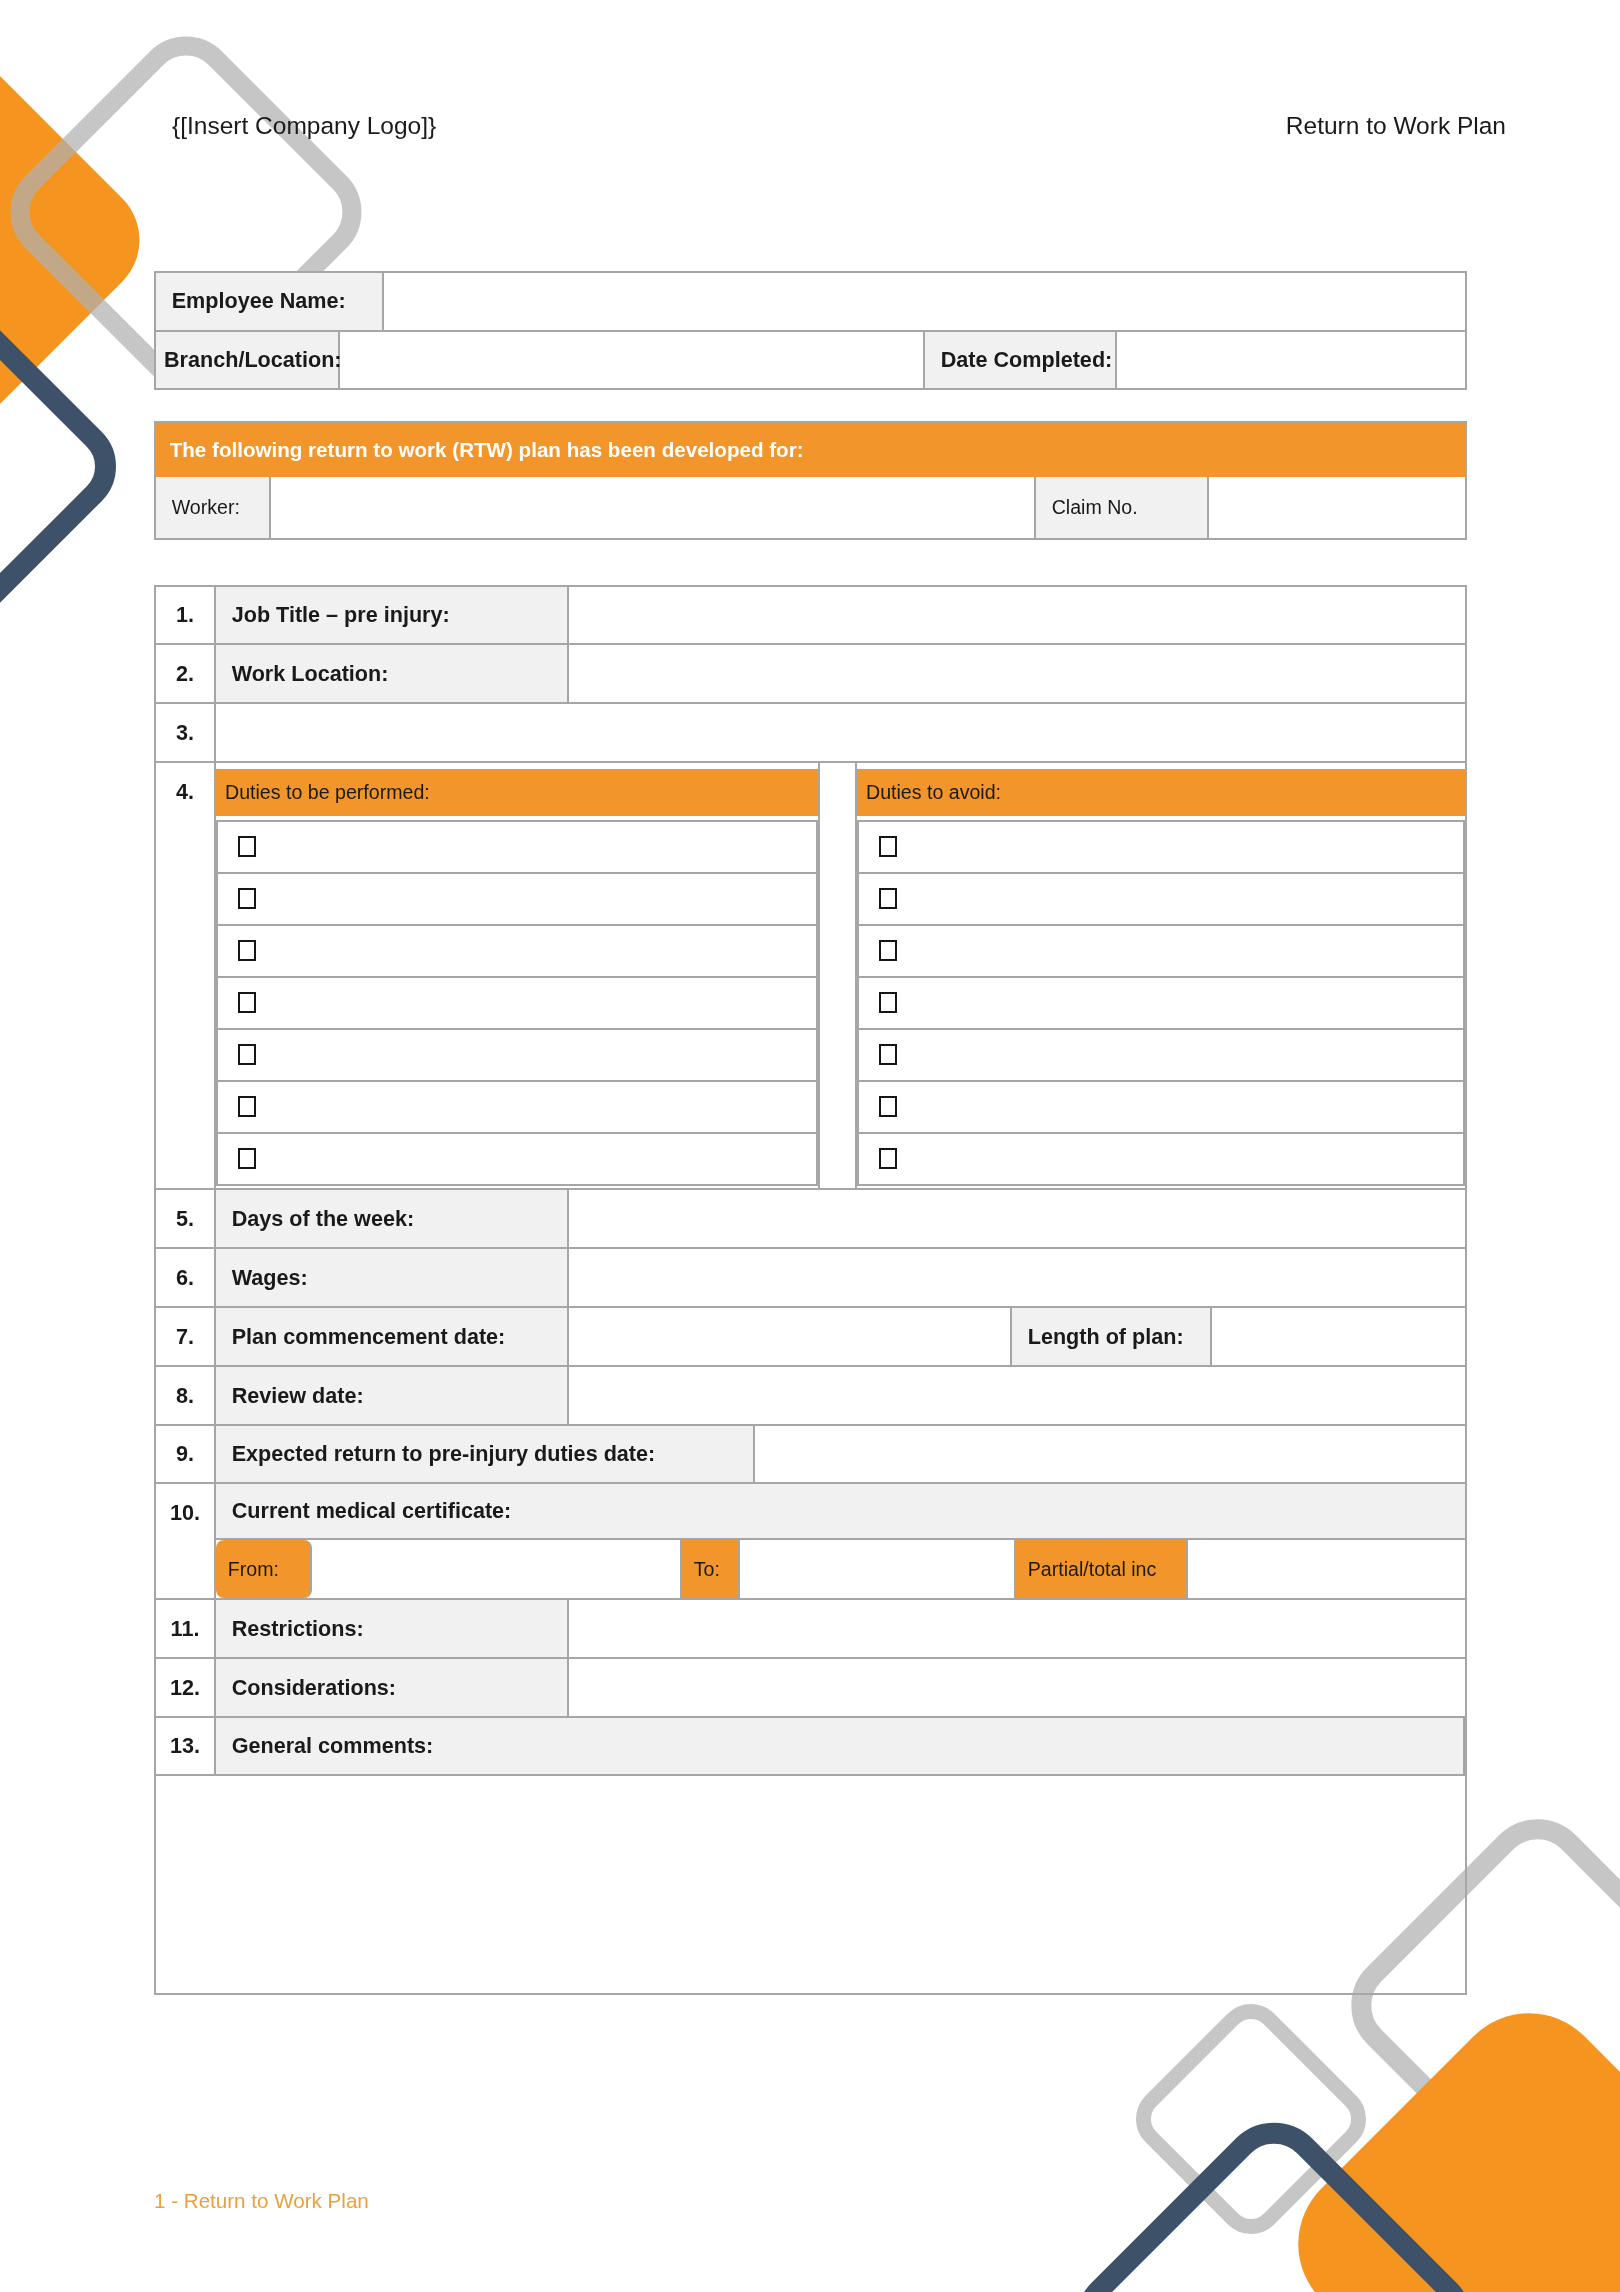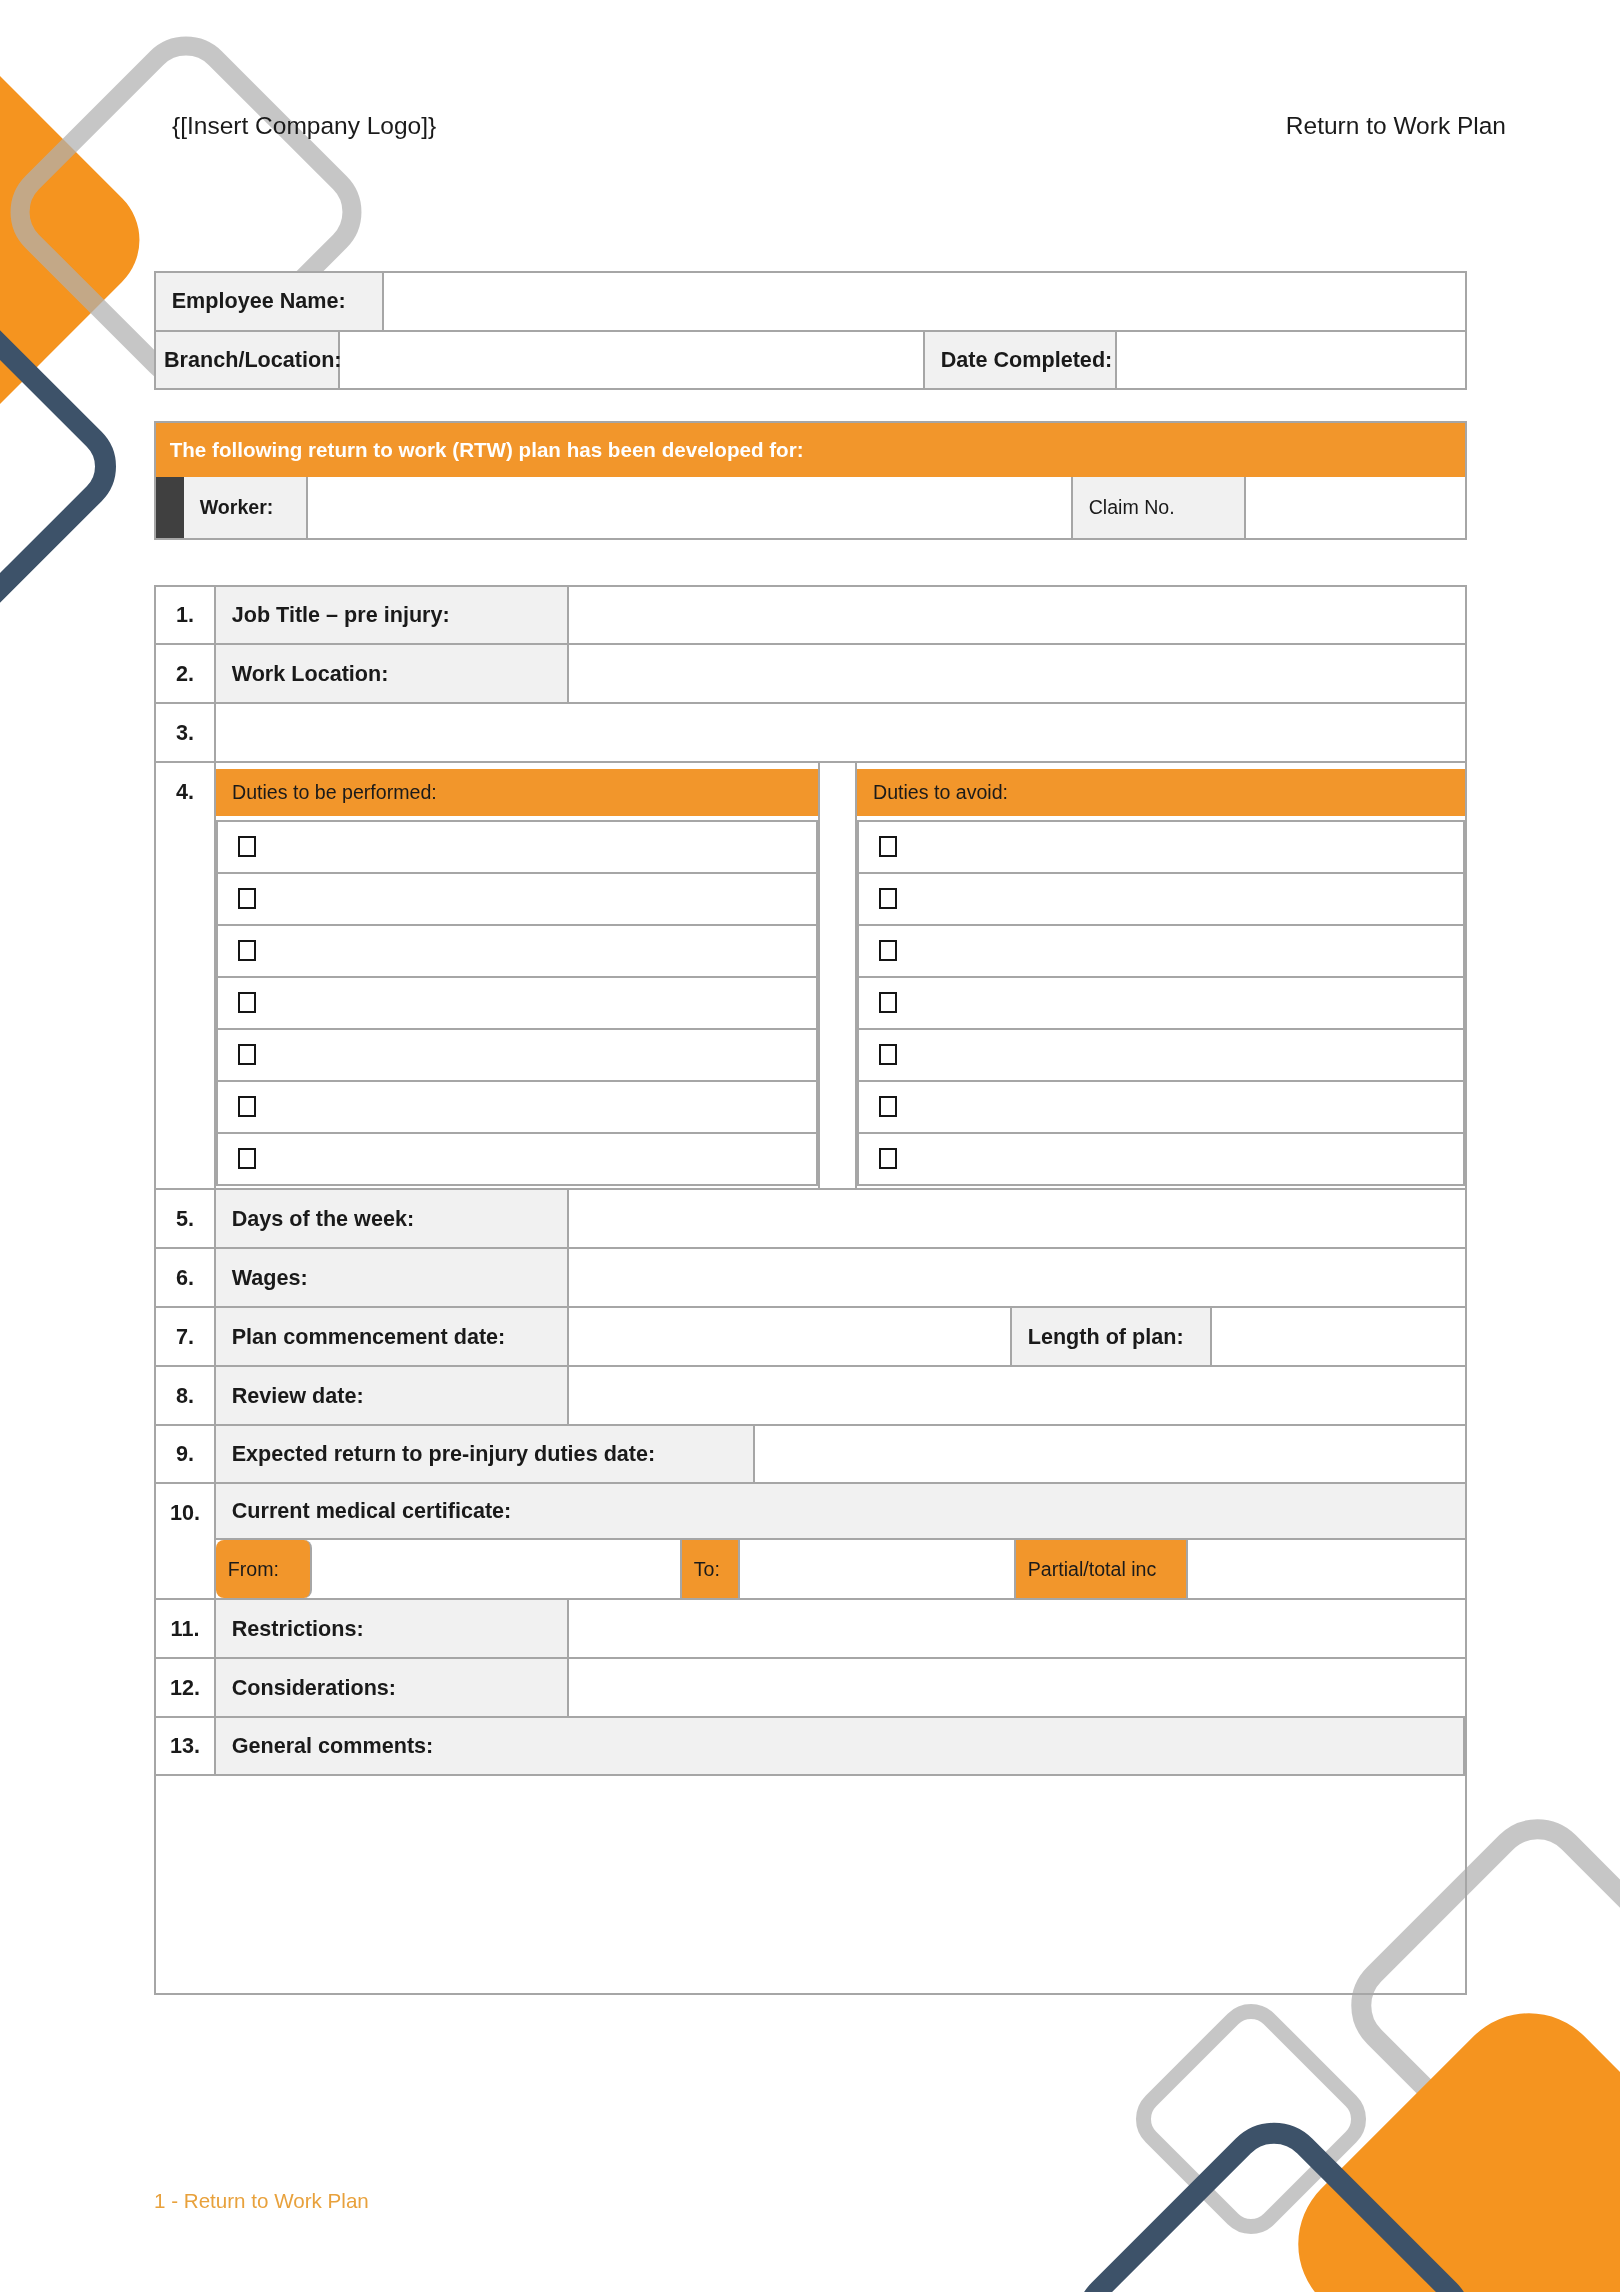--- a/index.html
+++ b/index.html
@@ -55,21 +55,21 @@
   .lbl-std{width:353px;}
   .lbl-wide{width:539px;}
 
   
   #row4{height:427px;align-items:stretch;}
   .duties{flex:1;display:flex;background:#fff;}
   .duty-col{display:flex;flex-direction:column;padding-top:5.9px;box-sizing:border-box;}
   .duty-col.left{width:602px;}
   .duty-col.right{flex:1;}
   .duty-hdr{height:47px;background:#F2962B;display:flex;align-items:center;
-            padding-left:16px;font-size:19.6px;box-sizing:border-box;}
+            padding-left:9px;font-size:19.6px;box-sizing:border-box;}
   .duty-cell{height:54px;background:#fff;border:2px solid #A6A6A6;margin-top:-2px;
              display:flex;align-items:center;box-sizing:border-box;}
   .duty-cell.first{margin-top:3.9px;}
   .cb{display:inline-block;width:14.7px;height:16.7px;border:2.9px solid #151515;margin-left:19.6px;background:#fff;}
   .dgap{width:35px;border-left:2px solid #A6A6A6;border-right:2px solid #A6A6A6;background:#fff;}
 
   
   .in-mid{width:441px;}
   .lbl-len{width:202px;background:#F1F1F1;border-left:2px solid #A6A6A6;border-right:2px solid #A6A6A6;
            font-weight:bold;font-size:21.6px;padding-left:15.7px;}
@@ -120,21 +120,21 @@
       <div class="cell lblcell mid" style="width:194px;">Date Completed:</div>
       <div class="cell incell" style="flex:1;"></div>
     </div>
   </div>
 
   <div class="tblwrap" id="banner-tbl">
     <div class="trow" id="banner-row">
       <div class="banner-txt">The following return to work (RTW) plan has been developed for:</div>
     </div>
     <div class="trow" id="worker-row">
-      <div class="cell lblcell reg" style="width:124px;font-weight:bold;margin-left:28px;">Worker:</div>
+      <div class="cell lblcell reg" style="width:115px;font-weight:normal;">Worker:</div>
       <div class="cell incell" style="width:765px;border-right:2px solid #A6A6A6;"></div>
       <div class="cell lblcell reg" style="width:173px;font-weight:normal;">Claim No.</div>
       <div class="cell incell" style="flex:1;"></div>
     </div>
   </div>
 
   <div class="tblwrap" id="main-tbl">
 
     <div class="trow r-h59">
       <div class="cell numcell">1.</div>

